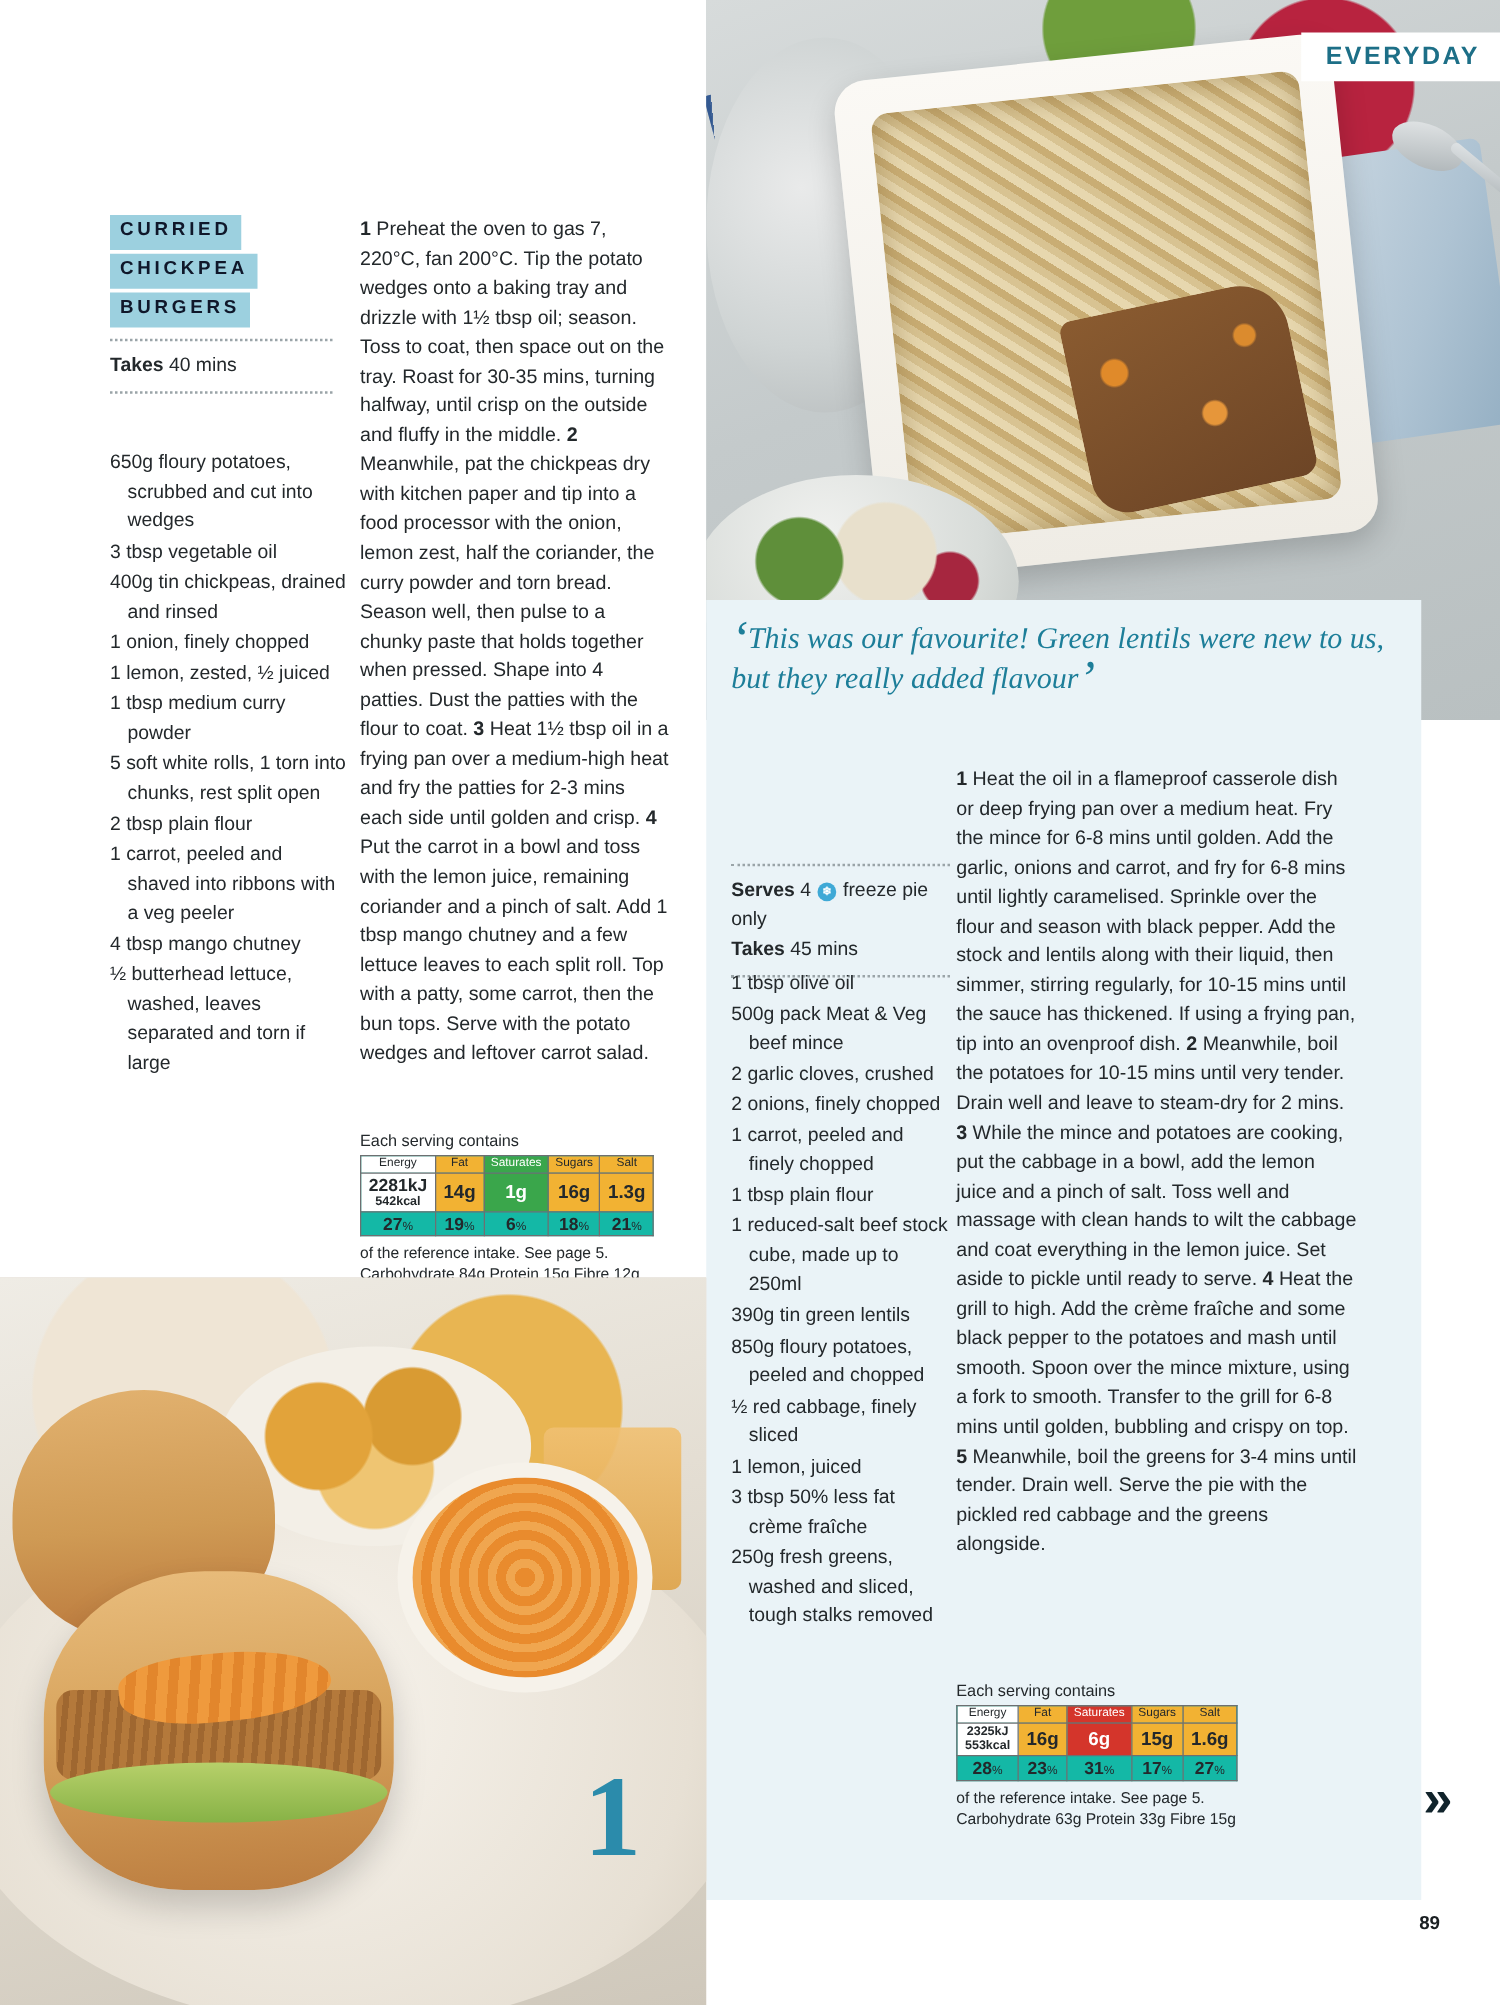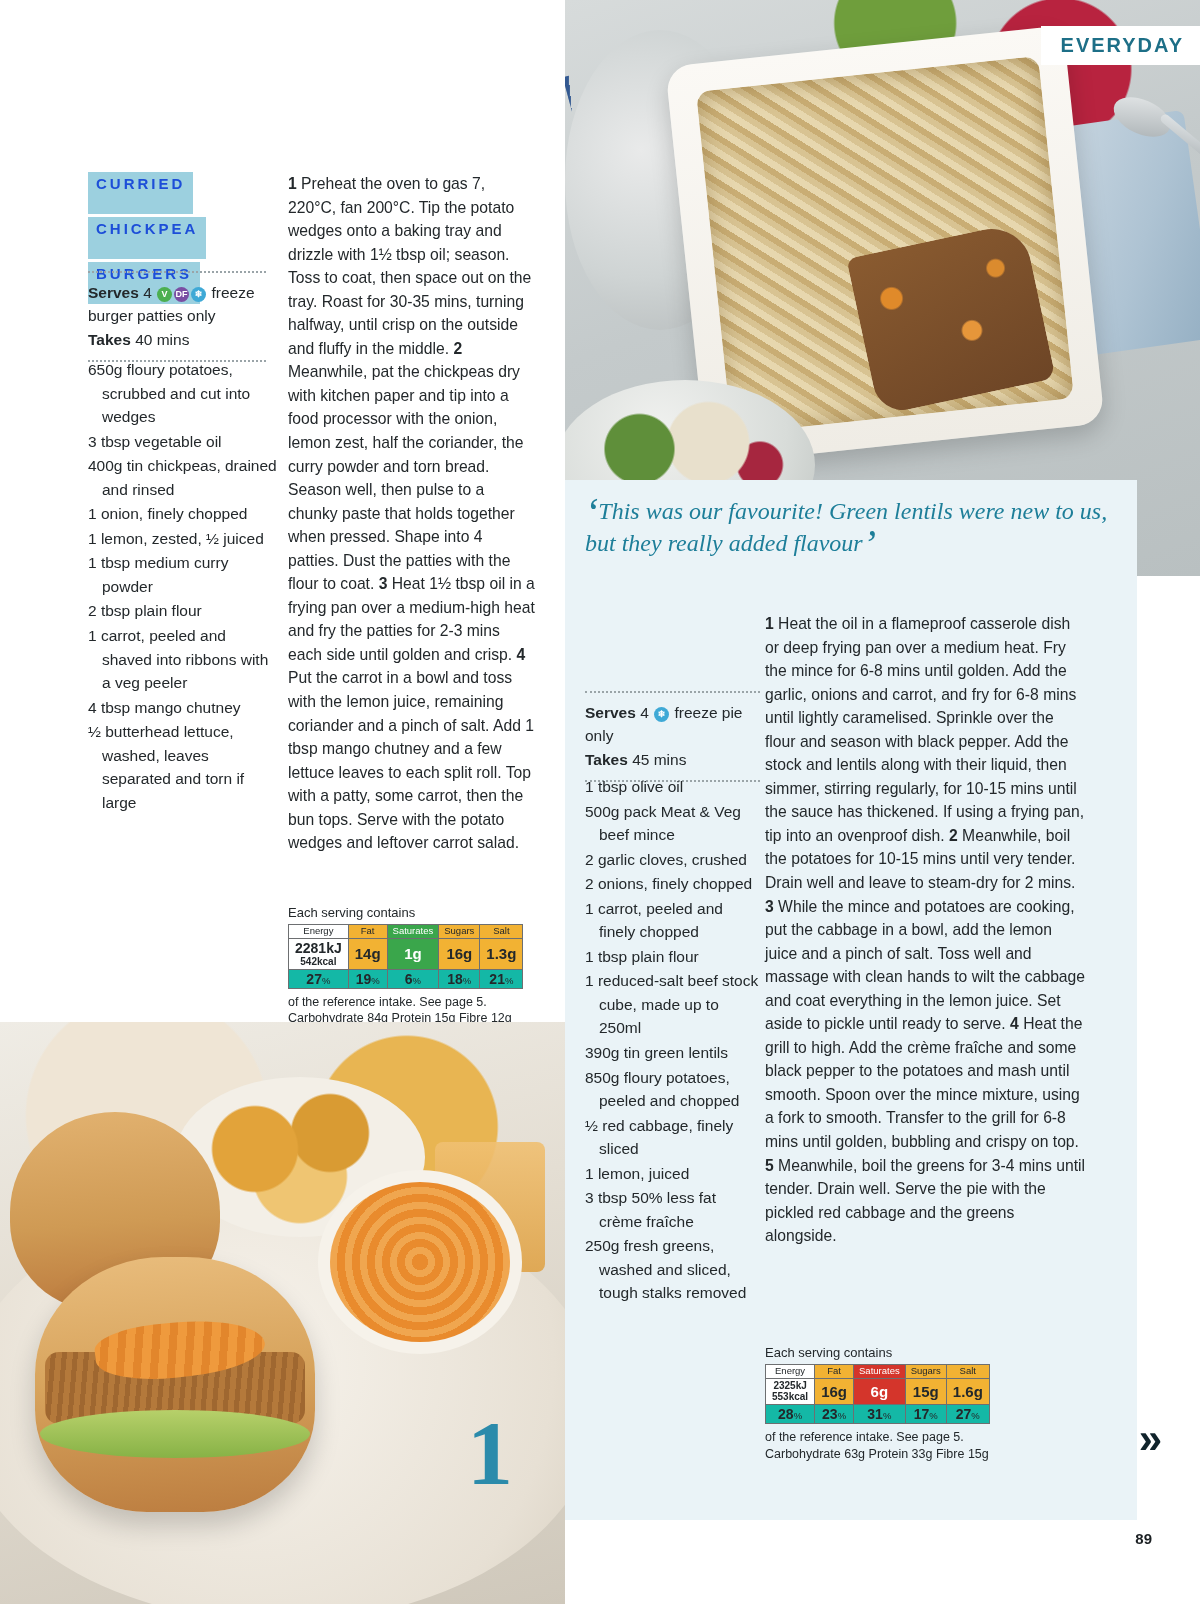--- a/index.html
+++ b/index.html
@@ -179,25 +179,25 @@
   .quote .qmark {
     font-size: 40px;
     line-height: 0;
     vertical-align: -6px;
   }
 
   
   .recipe-title {
     display: inline-block;
     background: #9cd0df;
-    color: #1d4ed8;
+    color: #0f172a;
     font-weight: bold;
     letter-spacing: 3px;
     font-size: 15px;
-    padding: 3px 8px 22px 8px;
+    padding: 3px 8px 8px 8px;
     margin-bottom: 3px;
   }
   .dotline {
     border-bottom: 2px dotted #9aa4a8;
     height: 0;
     margin: 9px 0 8px 0;
   }
   .meta {
     font-size: 15.5px;
     line-height: 1.5;
@@ -421,39 +421,34 @@
 
   <div class="left-title-wrap">
     <span class="recipe-title">CURRIED</span>
     <span class="recipe-title">CHICKPEA</span>
     <span class="recipe-title">BURGERS</span>
   </div>
 
   <div class="left-meta">
     <div class="dotline"></div>
     <div class="meta">
-      <b>Serves</b>
-      <span>4</span>
-      <span class="badge badge-v">V</span><span class="badge badge-df">DF</span><span class="badge badge-fz">❄</span>
-      <span>freeze burger patties only</span>
-    </div>
-    <div class="meta">
       <b>Takes</b>
       <span>40 mins</span>
     </div>
     <div class="dotline"></div>
   </div>
 
   <div class="left-ing ing">
     <div>650g floury potatoes, scrubbed and cut into wedges</div>
     <div>3 tbsp vegetable oil</div>
     <div>400g tin chickpeas, drained and rinsed</div>
     <div>1 onion, finely chopped</div>
     <div>1 lemon, zested, ½ juiced</div>
     <div>1 tbsp medium curry powder</div>
+    <div>5 soft white rolls, 1 torn into chunks, rest split open</div>
     <div>2 tbsp plain flour</div>
     <div>1 carrot, peeled and shaved into ribbons with a veg peeler</div>
     <div>4 tbsp mango chutney</div>
     <div>½ butterhead lettuce, washed, leaves separated and torn if large</div>
   </div>
 
   <div class="left-method method">
     <span><b>1</b> <span>Preheat the oven to gas 7, 220°C, fan 200°C. Tip the potato wedges onto a baking tray and drizzle with 1½ tbsp oil; season. Toss to coat, then space out on the tray. Roast for 30-35 mins, turning halfway, until crisp on the outside and fluffy in the middle.</span> </span>
     <span><b>2</b> <span>Meanwhile, pat the chickpeas dry with kitchen paper and tip into a food processor with the onion, lemon zest, half the coriander, the curry powder and torn bread. Season well, then pulse to a chunky paste that holds together when pressed. Shape into 4 patties. Dust the patties with the flour to coat.</span> </span>
     <span><b>3</b> <span>Heat 1½ tbsp oil in a frying pan over a medium-high heat and fry the patties for 2-3 mins each side until golden and crisp.</span> </span>

